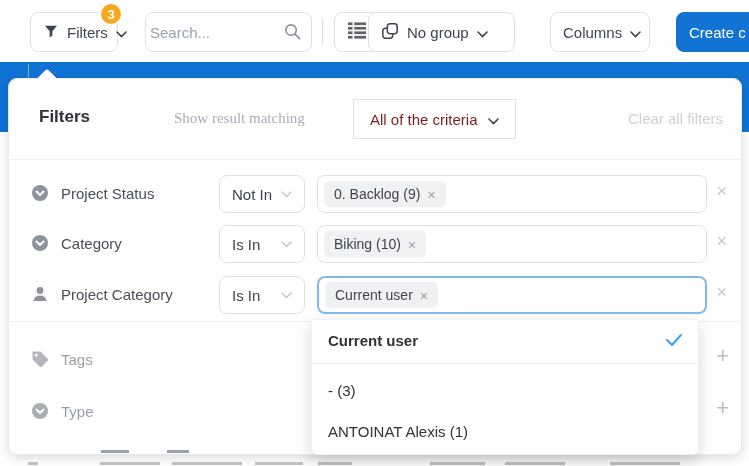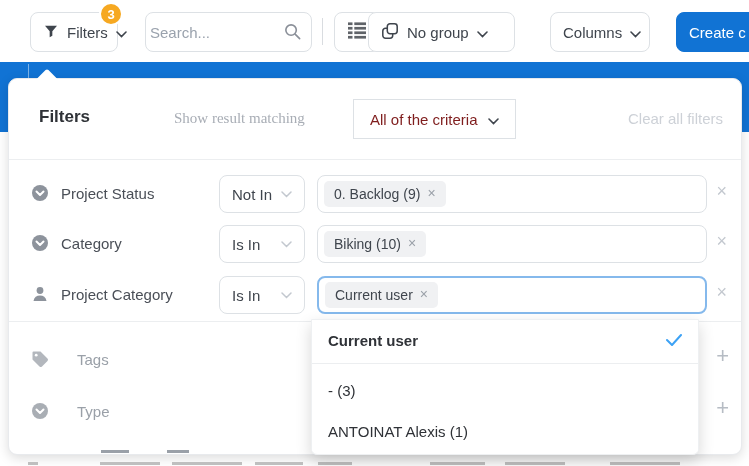--- a/index.html
+++ b/index.html
@@ -55,30 +55,30 @@
   .frow .row-icon { position:absolute; left:22px; top:15px; }
   .frow .row-label { position:absolute; left:52px; top:16px; font-size:15px; color:#4a4f57; }
   .op-btn { position:absolute; left:210px; top:6px; height:38px; min-width:86px;
     background:#fff; border:1px solid #dde1e5; border-radius:8px; display:flex;
     align-items:center; justify-content:space-between; gap:8px; padding:8px 12px;
     font-size:15px; color:#3f454d; cursor:pointer; }
   .val-box { position:absolute; left:308px; top:6px; width:390px; height:38px;
     border:1px solid #dde1e5; border-radius:8px; display:flex; align-items:center;
     padding:0 6px; background:#fff; }
   .val-box.focused { border:2px solid #85b9ec; }
-  .chip { display:inline-flex; align-items:flex-start; gap:7px; background:#f0f1f3;
+  .chip { display:inline-flex; align-items:flex-end; gap:7px; background:#f0f1f3;
     border-radius:5px; padding:5px 10px; font-size:14px; color:#3f454d; }
   .chip .chip-x { color:#9aa0a8; font-size:14px; cursor:pointer; line-height:1; }
   .row-remove { position:absolute; right:14px; top:13px; font-size:18px;
     color:#c3c8cf; cursor:pointer; line-height:1; }
 
   
   .irow { position:absolute; left:0; width:100%; height:50px; }
   .irow .row-icon { position:absolute; left:22px; top:15px; opacity:.75; }
-  .irow .row-label { position:absolute; left:52px; top:16px; font-size:15px; color:#9aa0a8;margin-left:16px; }
+  .irow .row-label { position:absolute; left:52px; top:16px; font-size:15px; color:#9aa0a8; }
   .row-add { position:absolute; right:12px; top:10px; font-size:22px;
     color:#b6bcc4; cursor:pointer; line-height:1; font-weight:400; }
 
   
   .menu { position:absolute; left:302px; top:240px; width:388px; height:136px;
     background:#fff; border:1px solid #eef0f2; border-radius:0 0 6px 6px;
     box-shadow:0 6px 16px rgba(0,0,0,.16); overflow:hidden; z-index:10; }
   .menu-item { position:relative; padding:12px 16px; font-size:15px;
     color:#2f3237; cursor:pointer; background:#fff; }
   .menu-item.selected { font-weight:700; }

